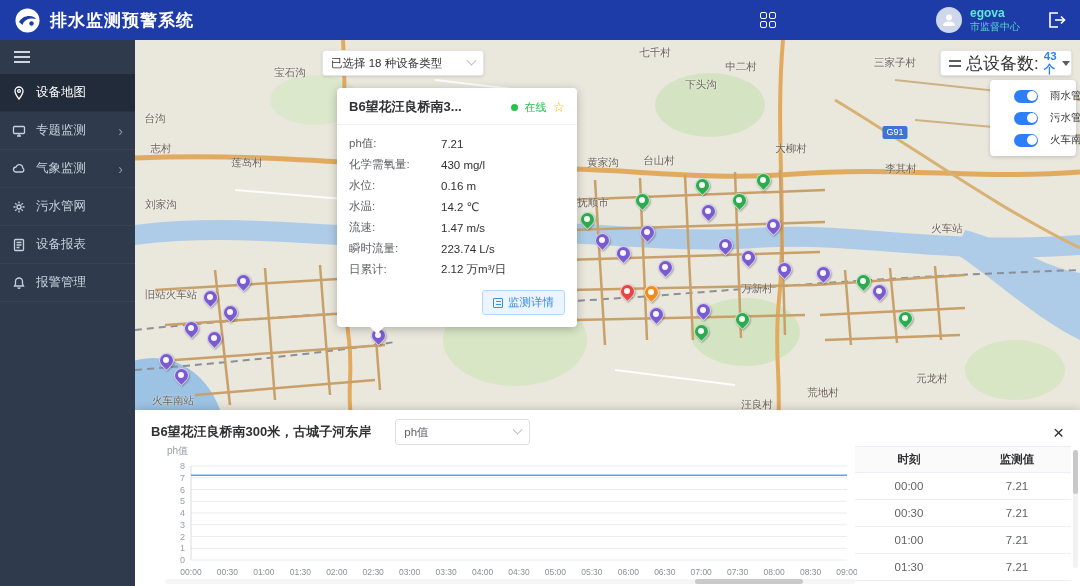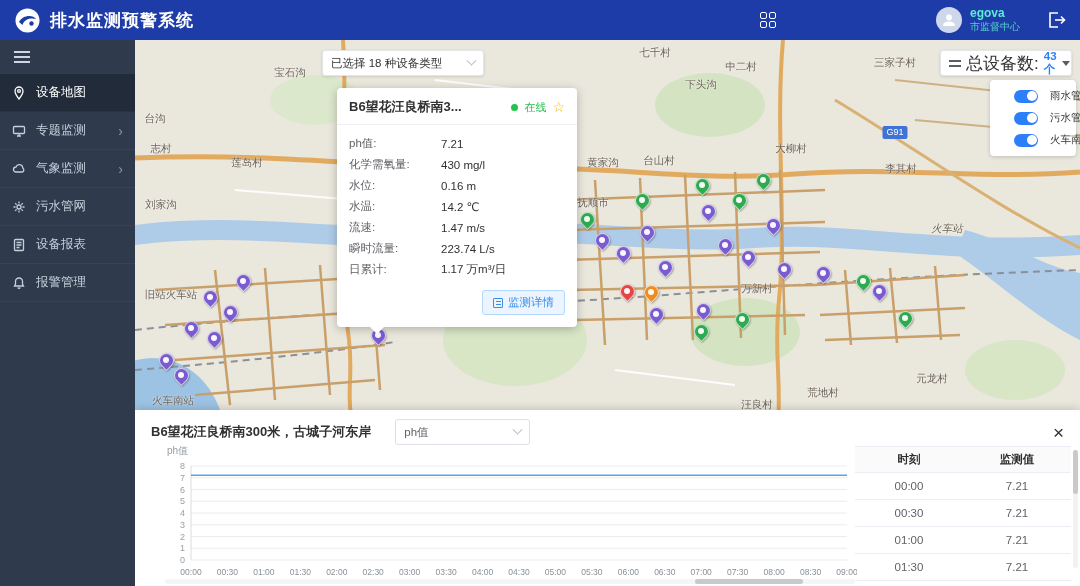--- a/index.html
+++ b/index.html
@@ -269,21 +269,21 @@
       <div class="map-label" style="left: 760px; top: 16px;">三家子村</div>
       <div class="map-label" style="left: 20px; top: 72px;">台沟</div>
       <div class="map-label" style="left: 26px; top: 102px;">志村</div>
       <div class="map-label" style="left: 112px; top: 116px; text-align: right;">莲岛村</div>
       <div class="map-label" style="left: 26px; top: 158px;">刘家沟</div>
       <div class="map-label" style="left: 468px; top: 116px;">黄家沟</div>
       <div class="map-label" style="left: 524px; top: 114px;">台山村</div>
       <div class="map-label" style="left: 656px; top: 102px;">大柳村</div>
       <div class="map-label" style="left: 766px; top: 122px;">李其村</div>
       <div class="map-label" style="left: 458px; top: 156px;">抚顺市</div>
-      <div class="map-label" style="left: 812px; top: 182px; font-style: italic;">火车站</div>
+      <div class="map-label" style="left: 812px; top: 182px;">火车站</div>
       <div class="map-label" style="left: 36px; top: 248px;">旧站火车站</div>
       <div class="map-label" style="left: 38px; top: 354px;">火车南站</div>
       <div class="map-label" style="left: 622px; top: 242px;">万新村</div>
       <div class="map-label" style="left: 797px; top: 332px;">元龙村</div>
       <div class="map-label" style="left: 688px; top: 346px;">荒地村</div>
       <div class="map-label" style="left: 622px; top: 358px; text-align: right;">汪良村</div>
       <div class="road-badge" style="left: 760px; top: 86px;">G91</div>
     </div>
   <div>
       <div class="pin" style="left: 108px; top: 252px;">
@@ -470,21 +470,21 @@
         <div class="p-row">
           <span class="p-label">流速:</span>
           <span class="p-value">1.47 m/s</span>
         </div>
         <div class="p-row">
           <span class="p-label">瞬时流量:</span>
           <span class="p-value">223.74 L/s</span>
         </div>
         <div class="p-row">
           <span class="p-label">日累计:</span>
-          <span class="p-value">1.17 万m³/日</span>
+          <span class="p-value">2.12 万m³/日</span>
         </div>
       </div>
     <div class="p-foot">
       <div class="detail-btn">
         <span class="list-ico"></span>
         <span>监测详情</span>
       </div>
     </div>
   </div>
 </div>

